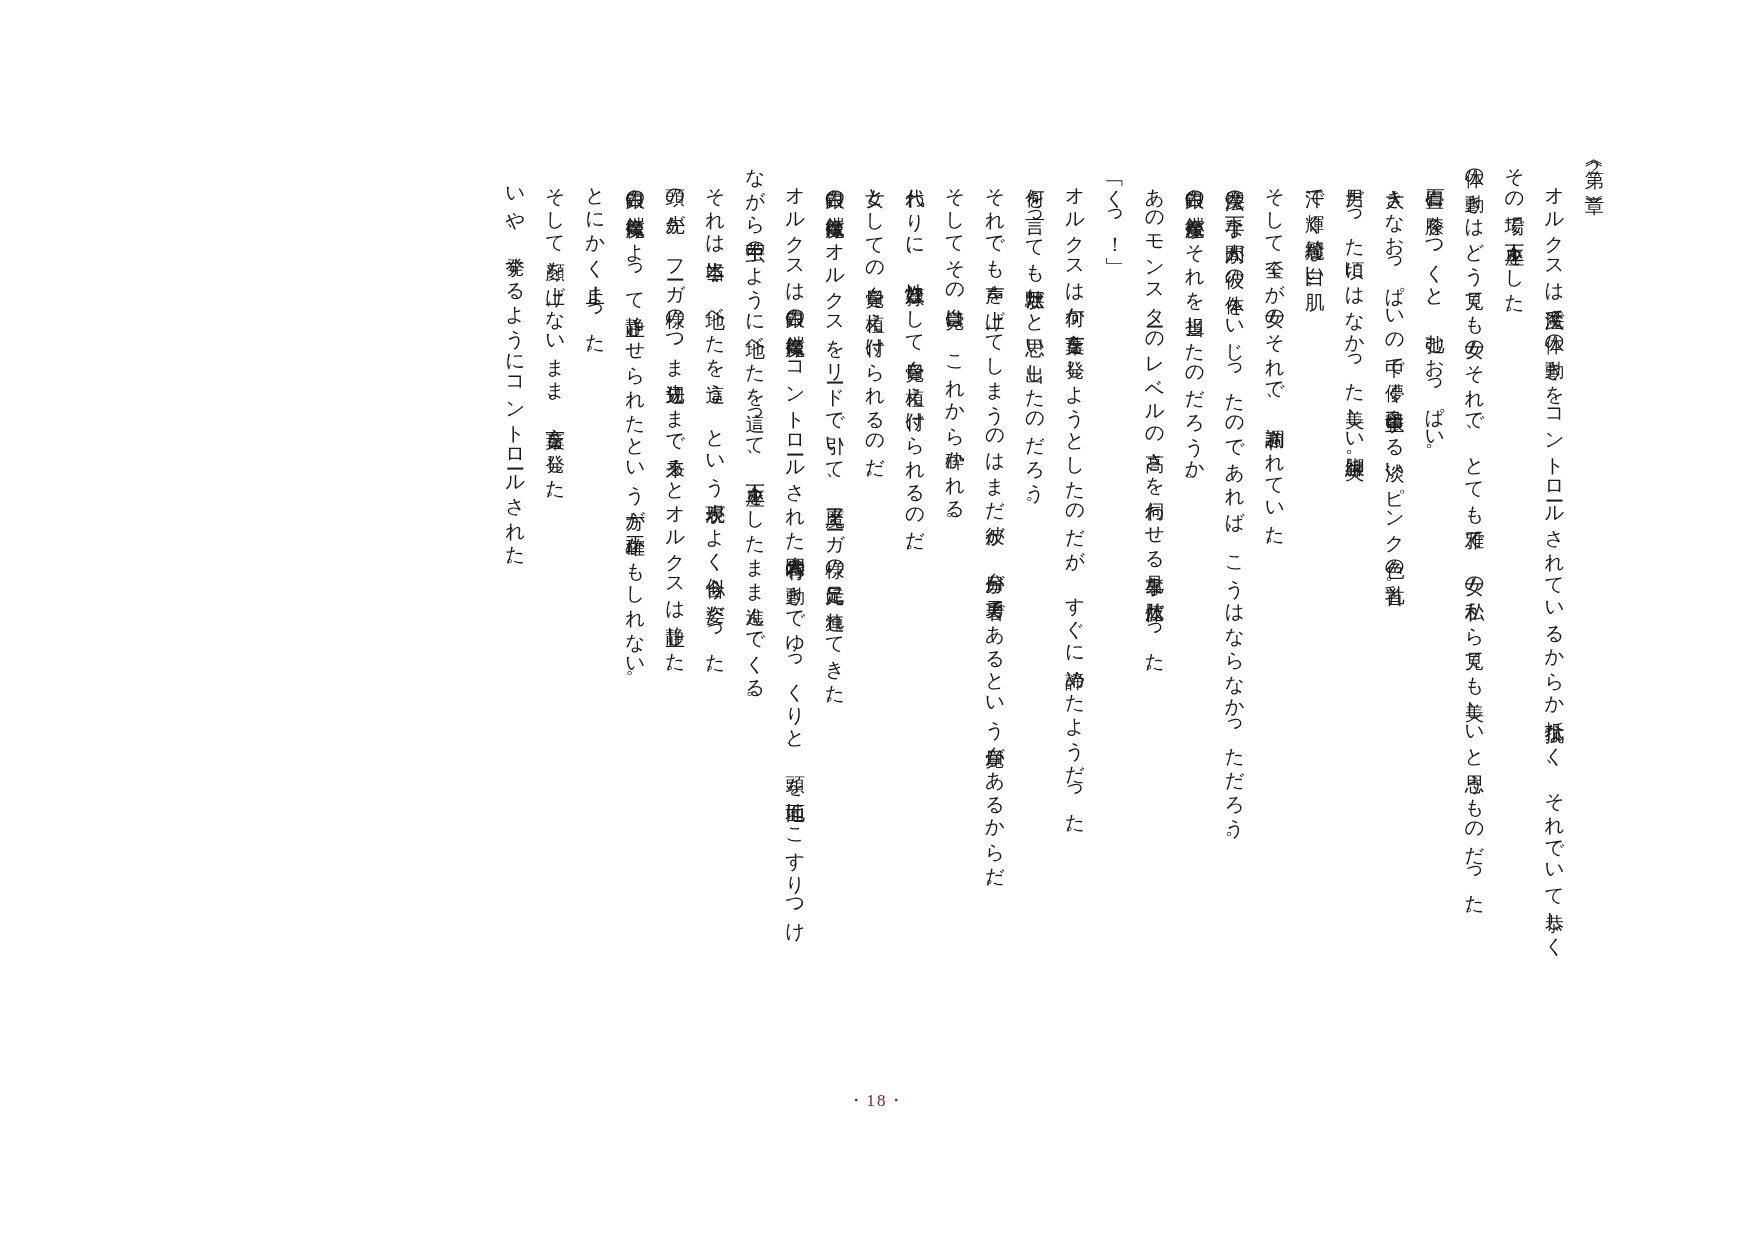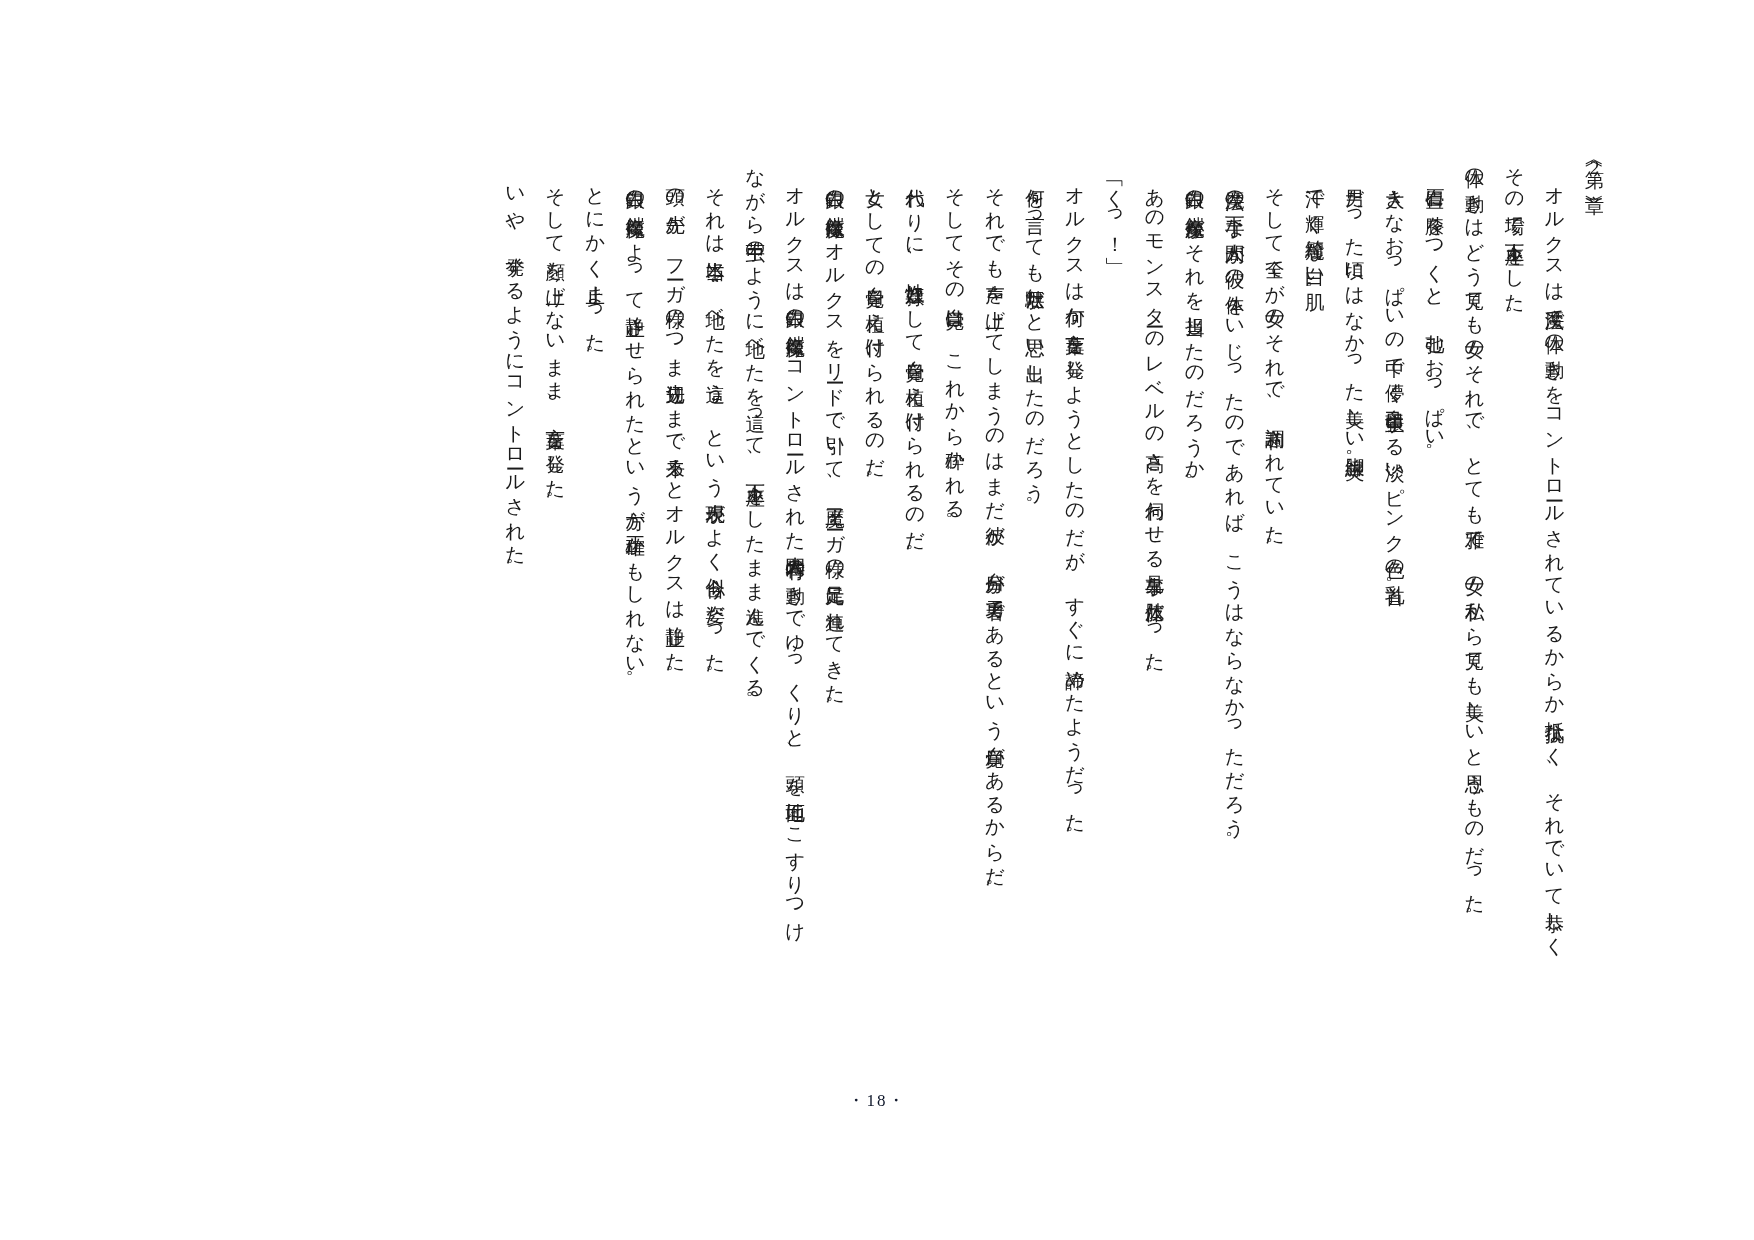--- a/index.html
+++ b/index.html
@@ -53,21 +53,21 @@
     text-indent: 1em;
   }
   .page-number {
     position: absolute;
     left: 0;
     right: 0;
     bottom: 128px;
     text-align: center;
     font-size: 17px;
     letter-spacing: 2px;
-    color: #0f172a;
+    color: #7f1d1d;
     font-family: "Liberation Serif", "DejaVu Serif", serif;
   }
 </style>
 </head>
 <body>
 
 <div class="page">
 
   <div class="text-body">
     <p class="chapter-heading">《第2章》</p>

